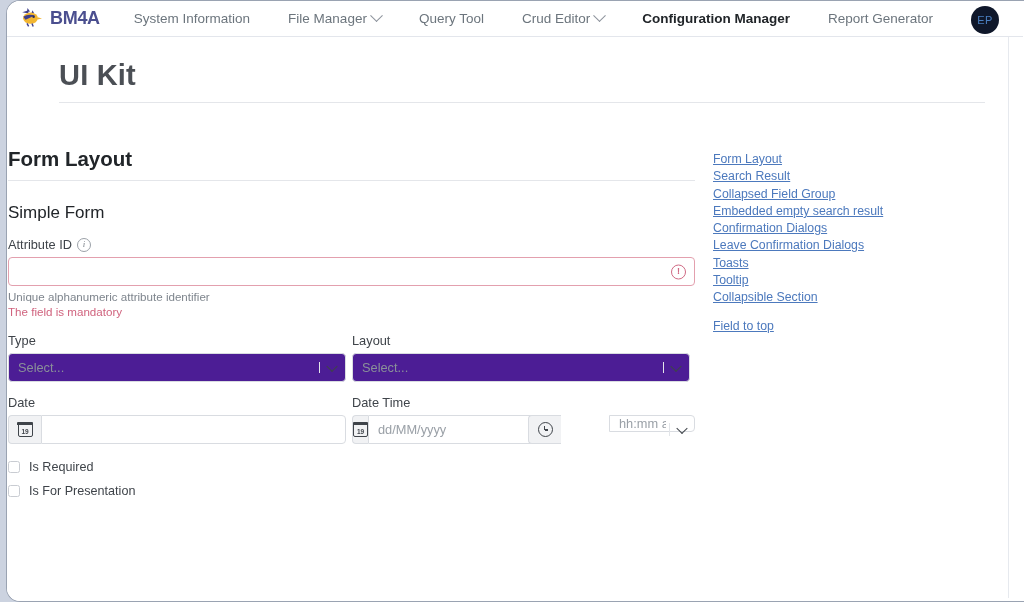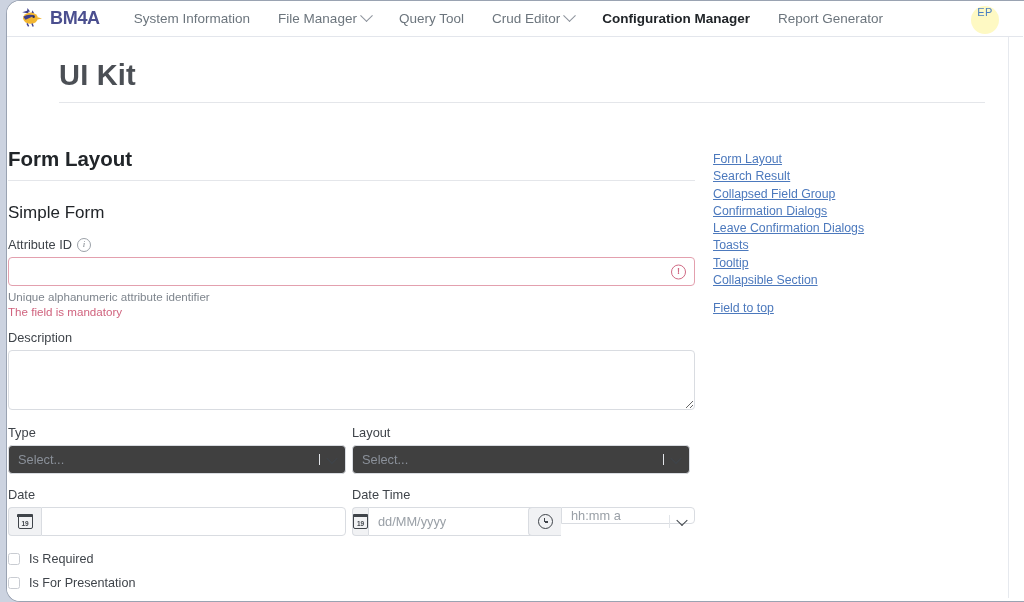--- a/index.html
+++ b/index.html
@@ -61,21 +61,21 @@
   }
   #brand .brand-text {
     font-size: 18px;
     font-weight: bold;
     color: #4b4f8f;
     letter-spacing: -0.3px;
   }
   .nav-links {
     display: flex;
     align-items: center;
-    gap: 4px;
+    gap: 14px;
   }
   .nav-link {
     display: flex;
     align-items: center;
     gap: 5px;
     padding: 4px 12px;
     font-size: 13.5px;
     color: #6c757d;
     text-decoration: none;
     white-space: nowrap;
@@ -93,24 +93,25 @@
     border-bottom: 1.4px solid #8d939c;
     transform: rotate(45deg) translate(-2px,-2px);
   }
   #avatar {
     position: absolute;
     right: 24px;
     top: 5px;
     width: 28px;
     height: 28px;
     border-radius: 50%;
-    background: #fef9c3;
+    background: #0f172a;
     color: #4a7fc1;
     font-size: 11px;
     display: flex;
+    align-items: center;
     justify-content: center;
     letter-spacing: 0.3px;
     cursor: pointer;
   }
 
   
   #page {
     position: relative;
     height: 561px;
     overflow: hidden;
@@ -268,21 +269,21 @@
   .col-half { width: 343px; }
   .col-half + .col-half { margin-left: 1px; }
 
   .select-box {
     position: relative;
     width: 338px;
     height: 29px;
     box-sizing: border-box;
     border: 1px solid #d9dce1;
     border-radius: 4px;
-    background: #404040;
+    background: #4c1d95;
     display: flex;
     align-items: center;
     padding: 0 9px;
     font-size: 12.8px;
     color: #8a9099;
     cursor: pointer;
   }
   .sep-bar {
     position: absolute;
     right: 25px;
@@ -373,21 +374,21 @@
   .clock-glyph::before {
     content:""; position:absolute; left:5.6px; top:2.6px;
     width:1.2px; height:4.6px; background:#3f444a;
   }
   .clock-glyph::after {
     content:""; position:absolute; left:6.2px; top:6.4px;
     width:3.4px; height:1.2px; background:#3f444a;
   }
 
   .time-group { display:flex; align-items:stretch; height:29px; width:168px; position:relative; }
-  .time-input-wrap { position: relative; flex: 1; }
+  .time-input-wrap { position: relative; flex: 1; padding-left: 48px; }
 
   .check-row {
     display: flex;
     align-items: center;
     gap: 9px;
     margin-bottom: 10px;
   }
   .cbox {
     width: 12px; height: 12px;
     border: 1px solid #c9ccd2;
@@ -471,26 +472,20 @@
               <span class="info-icon">i</span>
             </div>
             <div class="input-wrap">
               <input class="text-input invalid" type="text" placeholder="" value="" style="">
               <span class="err-icon">!</span>
             </div>
             <div class="help-text">Unique alphanumeric attribute identifier</div>
             <div class="error-text">The field is mandatory</div>
           </div>
 
-          <div style="margin-top:12px">
-            <div class="field-label">
-              <span>Description</span>
-            </div>
-            <textarea class="text-area" placeholder="" style=""></textarea>
-          </div>
 
           <div class="row2" style="margin-top:15px">
             <div class="col-half">
               <div class="field-label">
                 <span>Type</span>
               </div>
               <div class="select-box">
                 <span>Select...</span>
                 <span class="sep-bar"></span>
                 <span class="chev"></span>
@@ -560,20 +555,21 @@
             </div>
 
           </div>
 
         </div>
 
         <div id="right-col">
           <a class="toc-link">Form Layout</a>
           <a class="toc-link">Search Result</a>
           <a class="toc-link">Collapsed Field Group</a>
+          <a class="toc-link">Embedded empty search result</a>
           <a class="toc-link">Confirmation Dialogs</a>
           <a class="toc-link">Leave Confirmation Dialogs</a>
           <a class="toc-link">Toasts</a>
           <a class="toc-link">Tooltip</a>
           <a class="toc-link">Collapsible Section</a>
           <div class="toc-gap"></div>
           <a class="toc-link">Field to top</a>
         </div>
 
       </div>

